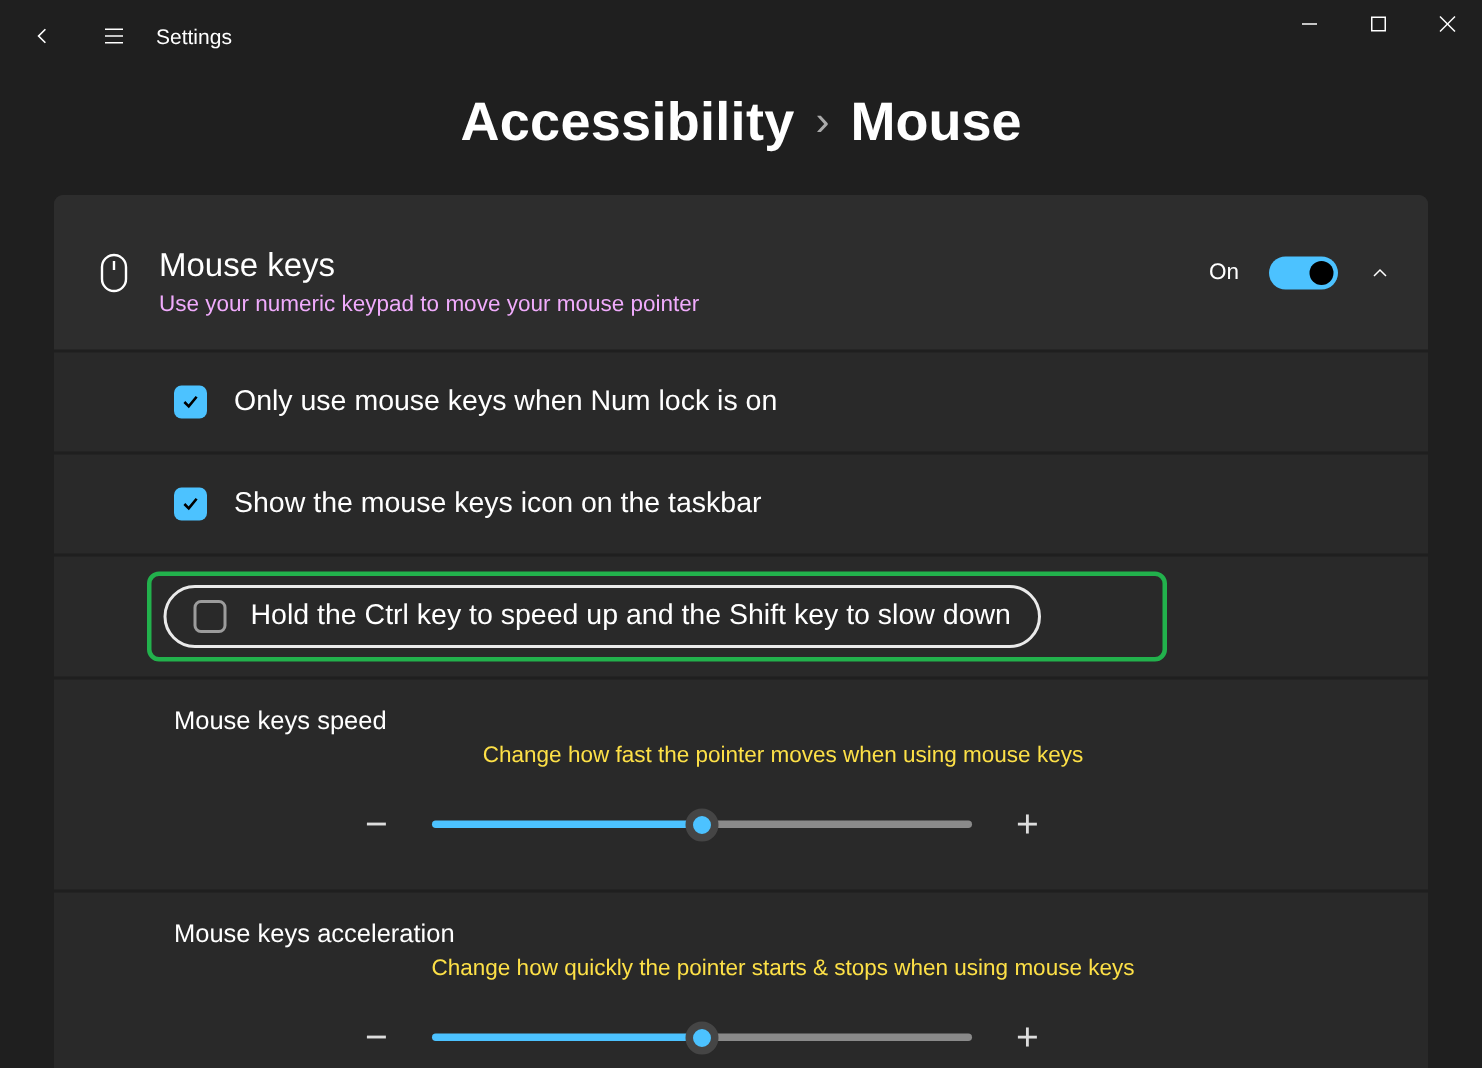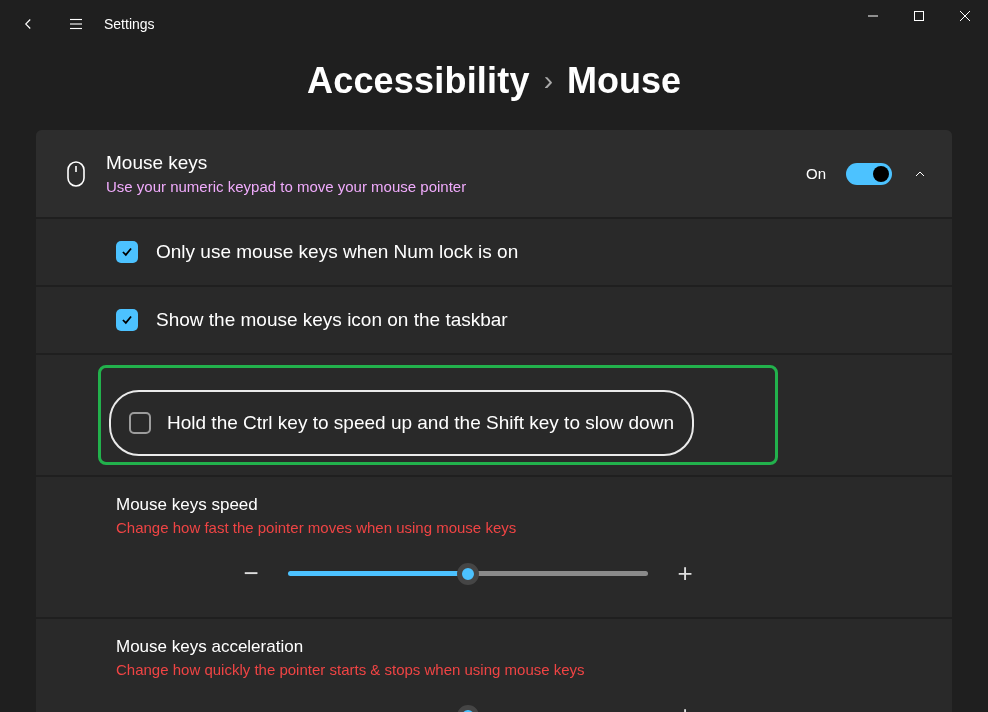--- a/index.html
+++ b/index.html
@@ -38,21 +38,21 @@
     align-items:center;
     padding: 18px 24px 18px 18px;
     border-bottom: 2px solid #1f1f1f;
   }
   .row.header {
     background: #2d2d2d;
     padding: 22px 24px 22px 18px;
   }
   .row .icon-slot { width: 44px; display:flex; align-items:center; justify-content:center; }
   .row .labels { flex:1; padding-left: 8px; }
-  .row .title { font-size: 19px; }
+  .row .title { font-size: 22px; margin-top: 12px; }
   .row .sub { font-size: 15px; color: #f0abfc; margin-top: 4px; }
   .row .controls { display:flex; align-items:center; gap: 20px; }
   .toggle-label { font-size: 15px; }
   .toggle {
     width: 46px; height: 22px; border-radius: 12px;
     background: #4cc2ff; position:relative;
   }
   .toggle .knob {
     width: 16px; height: 16px; border-radius: 50%;
     background: #000; position:absolute; right: 3px; top: 3px;
@@ -71,37 +71,36 @@
     border: 3px solid #22b14c;
     border-radius: 8px;
     width: 680px;
     padding: 6px 8px;
   }
   .pillgroup {
     display: inline-flex; align-items:center;
     gap: 16px;
     border: 2px solid #eaeaea;
     border-radius: 30px;
-    padding: 20px 18px;
-    margin-top: 16px;
+    padding: 8px 18px;
   }
   .cb {
     width: 22px; height: 22px; border-radius: 5px;
     display:flex; align-items:center; justify-content:center;
   }
   .cb.checked { background: #4cc2ff; }
   .cb.unchecked { border: 2px solid #9c9c9c; border-radius: 5px; }
   .cb svg { width: 14px; height: 14px; }
   .cb-label { font-size: 19px; }
   .slider-block {
     padding: 18px 24px 28px 80px;
     border-bottom: 2px solid #1f1f1f;
   }
   .slider-block .title { font-size: 17px; }
-  .slider-block .sub { font-size: 15px; color: #ef4444; margin-top: 4px; }
+  .slider-block .sub { font-size: 15px; color: #fde047; margin-top: 4px; text-align: center; }
   .slider-row {
     display:flex; align-items:center; gap: 22px;
     margin-top: 22px; margin-left: 120px;
   }
   .minus, .plus { font-size: 26px; color: #ddd; width: 30px; text-align:center; }
   .slider-track {
     width: 360px; height: 5px; border-radius: 3px;
     background: linear-gradient(to right, #4cc2ff 0%, #4cc2ff 50%, #8a8a8a 50%, #8a8a8a 100%);
     position: relative;
   }

